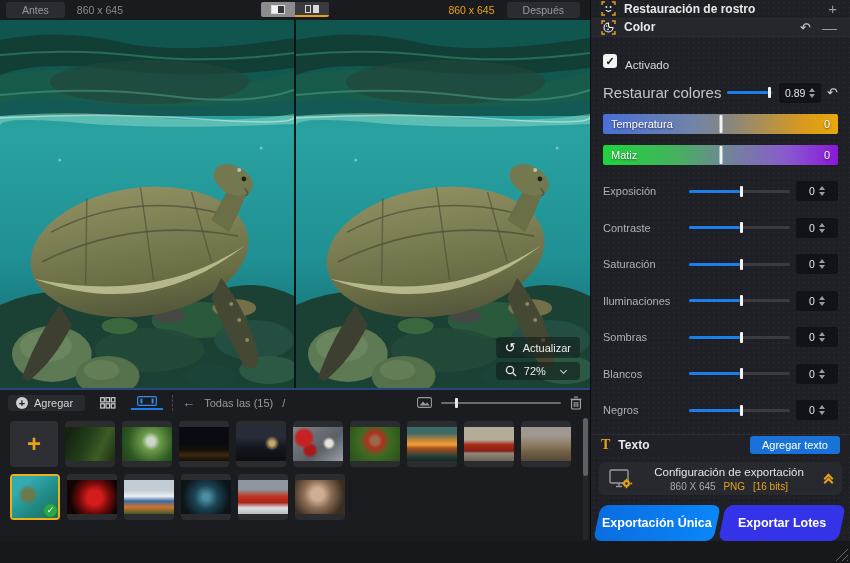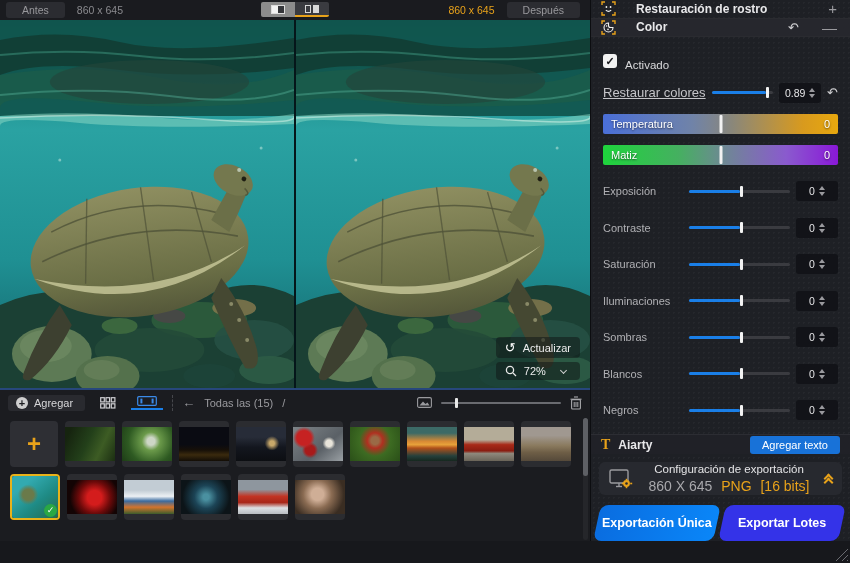--- a/index.html
+++ b/index.html
@@ -84,33 +84,33 @@
   .im.t-village { background:linear-gradient(180deg,#a09890 25%,#8a7a5e 55%,#6e5e46 75%,#55493a); }
   .im.t-turtle { background:radial-gradient(circle at 35% 45%, #6a7a4a 0 14%, transparent 26%), linear-gradient(140deg,#32aab0 25%,#1e8a84 60%,#27694a); }
   .im.t-fish { background:radial-gradient(circle at 55% 52%, #d41c1c 0 22%, #6e0a0a 48%, #130404 75%); }
   .im.t-building { background:linear-gradient(180deg,#c2ccd4 30%,#ecf0f4 48%,#3a6ba0 62%,#d2742e 80%,#3c5c2c); }
   .im.t-graffiti { background:radial-gradient(circle at 50% 50%, #4a90a0 0 10%, #1c4456 38%, #0c1418 78%); }
   .im.t-train { background:linear-gradient(180deg,#8e969e 28%,#c23424 48%,#a82618 66%,#dce0e4 82%,#b8bcc0); }
   .im.t-woman { background:radial-gradient(circle at 45% 42%, #cfae96 0 18%, #8a6b52 42%, #3a2d22 78%); }
 
   
   .sidebar { width:260px; background:#1e2025; background-image:radial-gradient(#25272c 1px, transparent 1px); background-size:5px 5px; display:flex; flex-direction:column; border-left:1px solid #0c0d10; }
-  .panel-head { height:28px; display:flex; align-items:center; gap:20px; padding:0 10px; border-bottom:1px solid #2a2b30; }
+  .panel-head { height:28px; display:flex; align-items:center; gap:8px; padding:0 10px; border-bottom:1px solid #2a2b30; }
   .panel-head .pt { font-size:12px; font-weight:bold; color:#e8e8ea; flex:1; }
   .ph-btn { color:#9a9a9e; font-size:15px; cursor:pointer; padding:0 3px; }
   .panel-head.color { background:#26272d; height:26px; }
   .undo-ic { color:#cfcfd2; font-size:13px; cursor:pointer; }
 
   .color-body { padding:2px 12px 0 12px; }
   .chk-row { display:flex; align-items:center; gap:8px; margin:12px 0 4px 0; }
   .chk { width:14px; height:14px; background:#f2f2f2; border-radius:3px; color:#17181c; font-size:11px; line-height:14px; text-align:center; font-weight:bold; cursor:pointer; }
   .chk-label { font-size:11.5px; color:#d8d8da;margin-top:8px; }
 
   .restore-row { display:flex; align-items:center; margin-top:12px; gap:6px; }
-  .r-label { font-size:13px; color:#c4c4c8; white-space:nowrap;text-decoration:underline; }
+  .r-label { font-size:15px; color:#c4c4c8; white-space:nowrap; }
   .hint { font-size:9.5px; color:#85858a; text-align:right; padding-right:24px; margin-top:3px; }
 
   .s-track { position:relative; flex:1; height:3px; background:#3a3b40; border-radius:2px; cursor:pointer; }
   .s-fill { position:absolute; left:0; top:0; height:3px; background:#1a7fe8; border-radius:2px; }
   .s-handle { position:absolute; top:-4px; width:3px; height:11px; background:#f2f2f2; border-radius:1px; }
   .s-value { width:42px; height:20px; background:#121318; border-radius:3px; display:flex; align-items:center; justify-content:center; gap:4px; flex:0 0 auto; cursor:pointer; }
   .s-value .v { font-size:10.5px; color:#e4e4e6; }
   .spin { display:flex; flex-direction:column; gap:2px; cursor:pointer; }
   .tri-up { width:0; height:0; border-left:3px solid transparent; border-right:3px solid transparent; border-bottom:4px solid #9a9a9e; }
   .tri-dn { width:0; height:0; border-left:3px solid transparent; border-right:3px solid transparent; border-top:4px solid #9a9a9e; }
@@ -126,21 +126,21 @@
   .sl-label { width:80px; font-size:11px; color:#b0b0b4; flex:0 0 auto; }
 
   .text-bar { margin-top:14px; height:30px; background:#202127; border-top:1px solid #2c2d33; display:flex; align-items:center; padding:0 10px; gap:8px; }
   .t-icon { color:#e8a21a; font-weight:bold; font-size:14px; font-family:"Liberation Serif", serif; }
   .text-bar .pt { font-size:12px; font-weight:bold; color:#e8e8ea; flex:1; }
   .add-text-btn { background:#1872d8; color:#fff; font-size:11px; padding:3px 12px; border-radius:3px; cursor:pointer; }
 
   .export-box { margin:8px 8px 4px 8px; background:#27292f; border-radius:6px; height:50px; display:flex; align-items:center; padding:0 10px; gap:8px; }
   .exp-text { flex:1; text-align:center; }
   .exp-title { font-size:11.5px; color:#e4e4e6; }
-  .exp-sub { font-size:14px; margin-top:3px; }
+  .exp-sub { font-size:10px; margin-top:3px; }
   .exp-size { color:#a8a8ac; }
   .exp-fmt { color:#e8a21a; margin-left:5px; }
   .exp-bits { color:#e8a21a; margin-left:5px; }
   .dbl-chev { display:flex; flex-direction:column; gap:0; cursor:pointer; }
   .chev-up { width:7px; height:7px; border-left:2px solid #e8a21a; border-top:2px solid #e8a21a; transform:rotate(45deg); margin-bottom:-3px; }
 
   .export-btns { display:flex; gap:5px; margin:6px 10px 0 10px; }
   .exp-btn { flex:1; height:36px; border-radius:8px; transform:skewX(-12deg); display:flex; align-items:center; justify-content:center; cursor:pointer; }
   .exp-btn > span { transform:skewX(12deg); color:#fff; font-weight:bold; font-size:12.5px; white-space:nowrap; }
   .exp-single { background:linear-gradient(90deg,#0a6de0,#0a86f8); margin-left:-4px; }
@@ -557,21 +557,21 @@
               <span class="spin">
                 <span class="tri-up"></span>
                 <span class="tri-dn"></span>
               </span>
             </div>
         </div>
       </div>
 
       <div class="text-bar">
         <span class="t-icon">T</span>
-        <span class="pt">Aiarty</span>
+        <span class="pt">Texto</span>
         <span class="add-text-btn">Agregar texto</span>
       </div>
 
       <div class="export-box">
         <span class="ic">
           <svg width="24" height="22" viewBox="0 0 24 22">
               <rect x="1" y="2" width="18" height="13" rx="1.5" fill="none" stroke="#9a9a9e" stroke-width="1.4"></rect>
               <line x1="7" y1="18.5" x2="13" y2="18.5" stroke="#9a9a9e" stroke-width="1.4"></line>
               <line x1="10" y1="15" x2="10" y2="18" stroke="#9a9a9e" stroke-width="1.4"></line>
               <g fill="#e8a21a">

